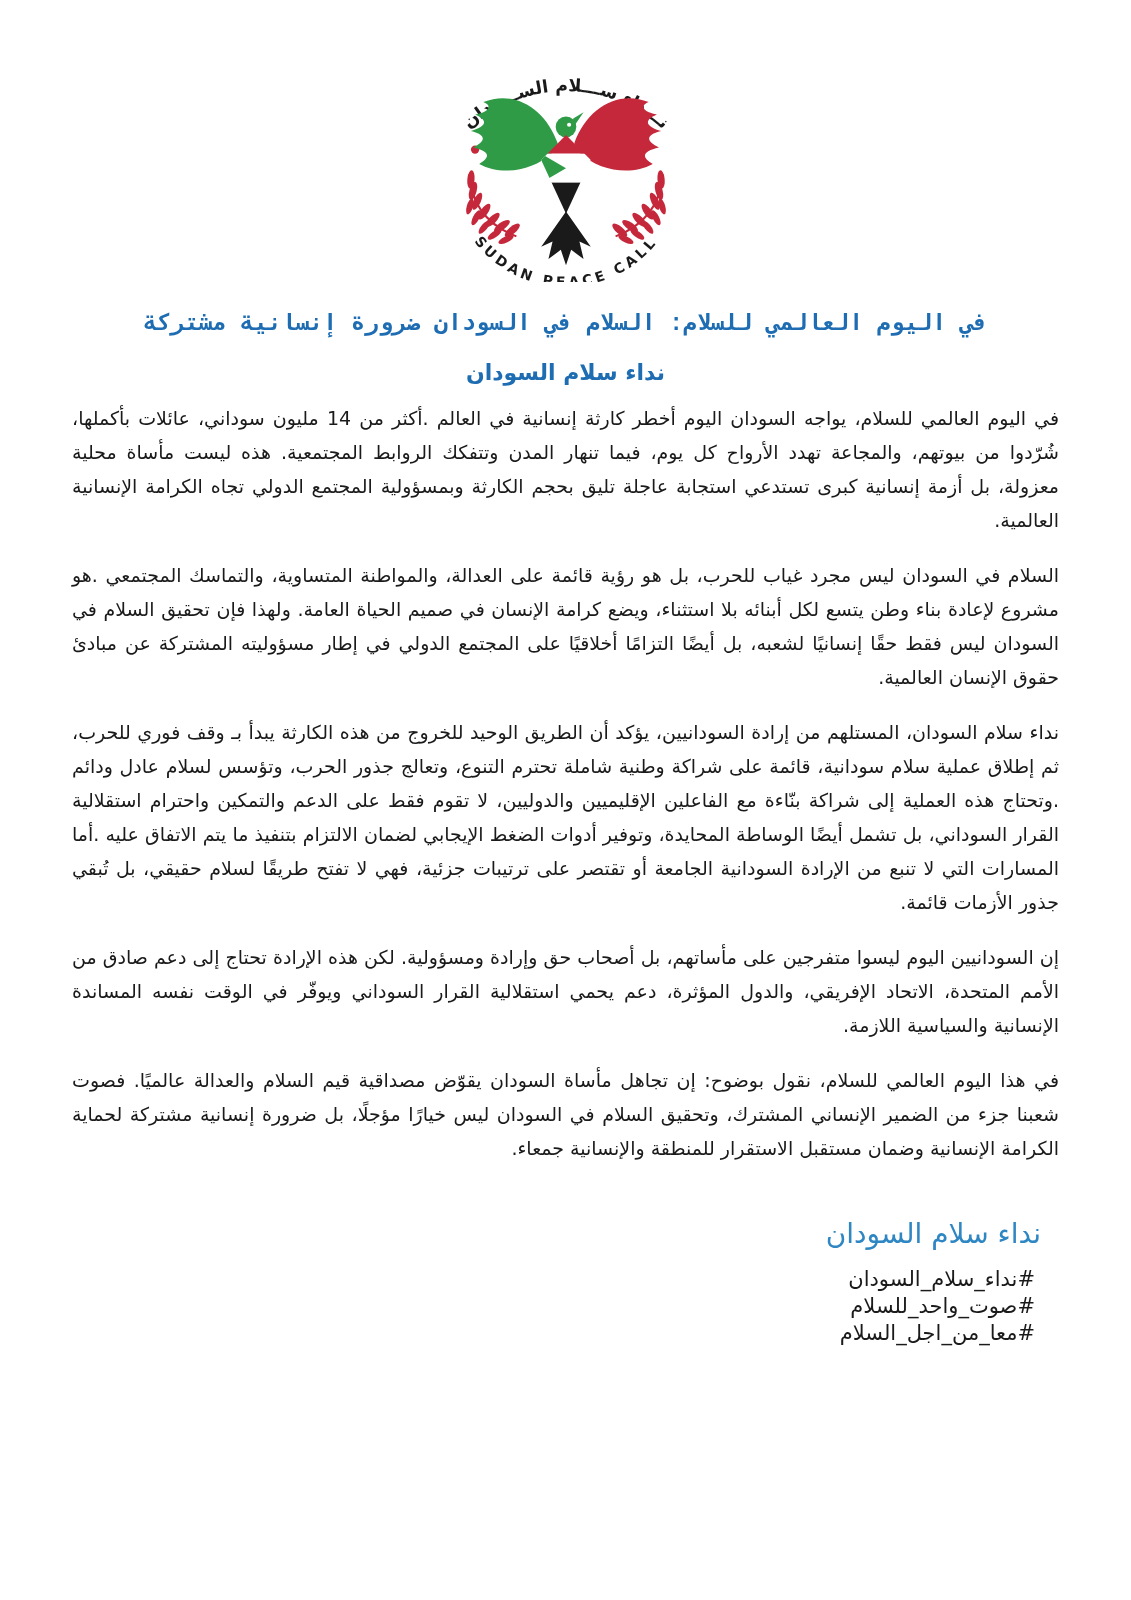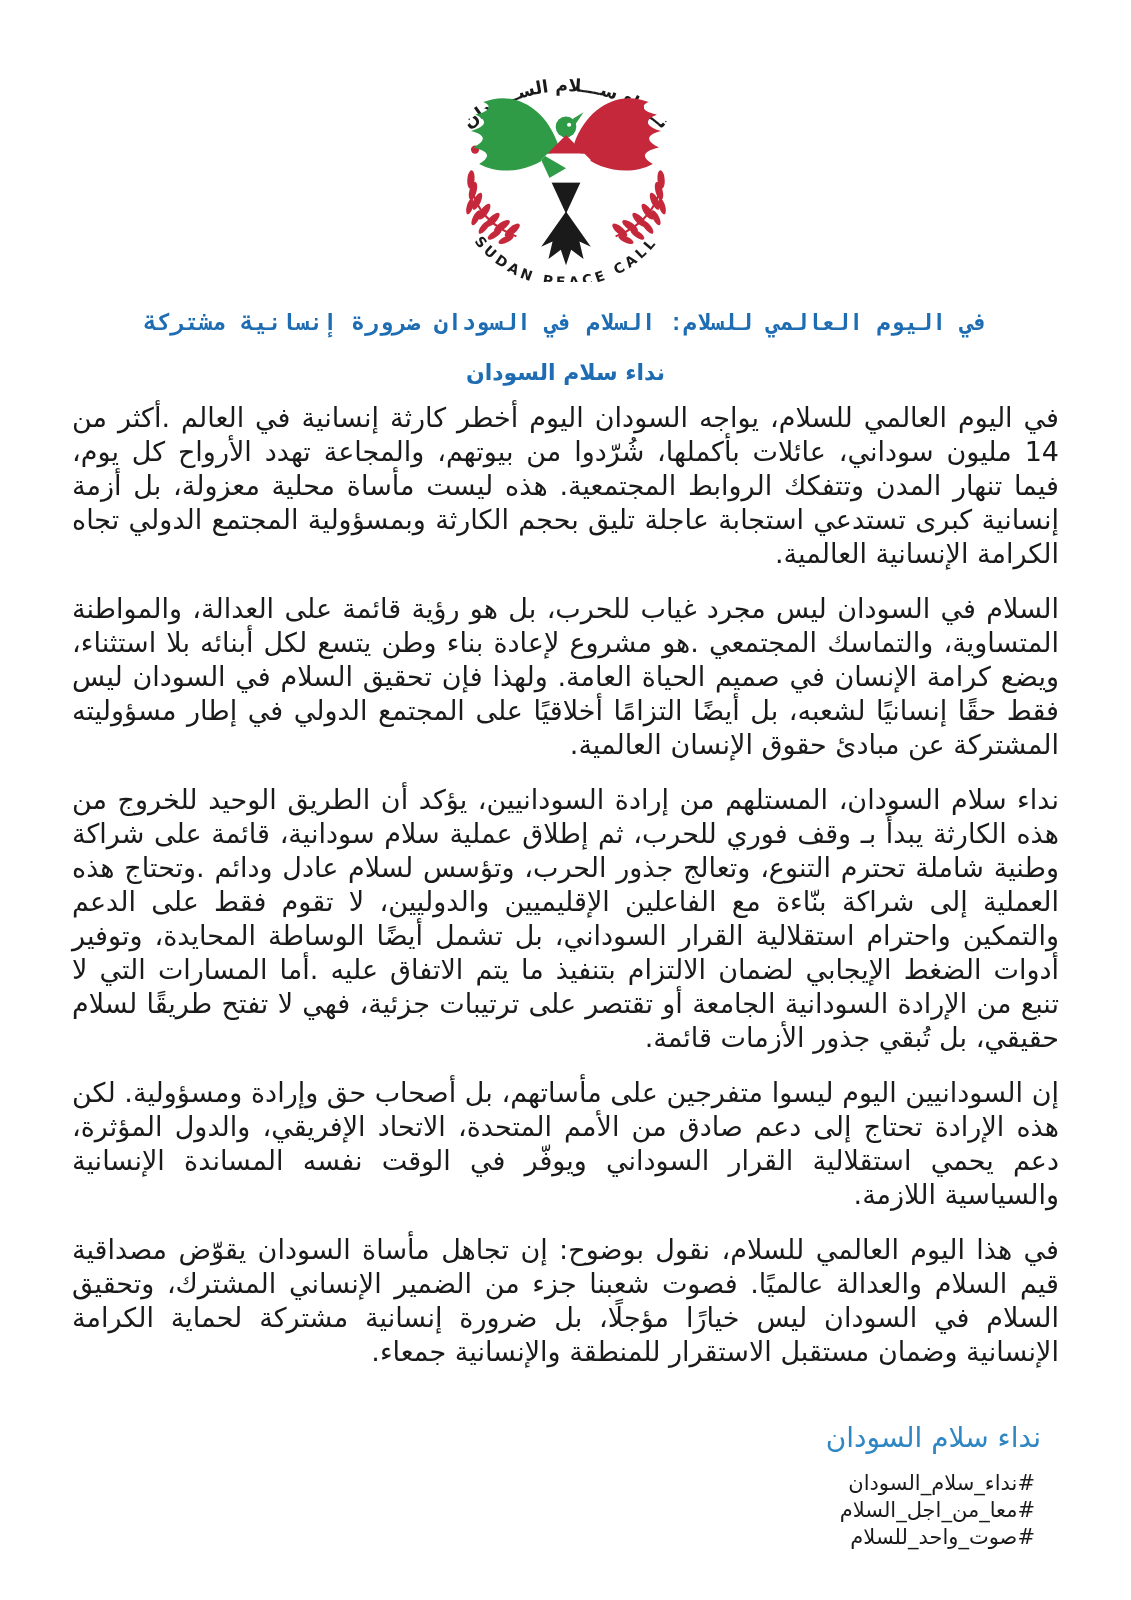--- a/index.html
+++ b/index.html
@@ -34,21 +34,21 @@
     text-align:center;
     direction:rtl;
     color:var(--title-blue);
     font-size:22px;
     font-weight:bold;
   }
   .body-text{margin-top:16px;}
   .body-text p{
     direction:rtl;
     text-align:justify;
-    font-size:27px;
+    font-size:19px;
     line-height:34px;
     margin-bottom:21px;
     color:var(--ink-black);
   }
   .signature{
     margin-top:52px;
     direction:rtl;
     text-align:right;
     padding-right:18px;
     color:var(--signature-blue);
@@ -139,17 +139,17 @@
     <p>السلام في السودان ليس مجرد غياب للحرب، بل هو رؤية قائمة على العدالة، والمواطنة المتساوية، والتماسك المجتمعي .هو مشروع لإعادة بناء وطن يتسع لكل أبنائه بلا استثناء، ويضع كرامة الإنسان في صميم الحياة العامة. ولهذا فإن تحقيق السلام في السودان ليس فقط حقًا إنسانيًا لشعبه، بل أيضًا التزامًا أخلاقيًا على المجتمع الدولي في إطار مسؤوليته المشتركة عن مبادئ حقوق الإنسان العالمية.</p>
     <p>نداء سلام السودان، المستلهم من إرادة السودانيين، يؤكد أن الطريق الوحيد للخروج من هذه الكارثة يبدأ بـ وقف فوري للحرب، ثم إطلاق عملية سلام سودانية، قائمة على شراكة وطنية شاملة تحترم التنوع، وتعالج جذور الحرب، وتؤسس لسلام عادل ودائم .وتحتاج هذه العملية إلى شراكة بنّاءة مع الفاعلين الإقليميين والدوليين، لا تقوم فقط على الدعم والتمكين واحترام استقلالية القرار السوداني، بل تشمل أيضًا الوساطة المحايدة، وتوفير أدوات الضغط الإيجابي لضمان الالتزام بتنفيذ ما يتم الاتفاق عليه .أما المسارات التي لا تنبع من الإرادة السودانية الجامعة أو تقتصر على ترتيبات جزئية، فهي لا تفتح طريقًا لسلام حقيقي، بل تُبقي جذور الأزمات قائمة.</p>
     <p>إن السودانيين اليوم ليسوا متفرجين على مأساتهم، بل أصحاب حق وإرادة ومسؤولية. لكن هذه الإرادة تحتاج إلى دعم صادق من الأمم المتحدة، الاتحاد الإفريقي، والدول المؤثرة، دعم يحمي استقلالية القرار السوداني ويوفّر في الوقت نفسه المساندة الإنسانية والسياسية اللازمة.</p>
     <p>في هذا اليوم العالمي للسلام، نقول بوضوح: إن تجاهل مأساة السودان يقوّض مصداقية قيم السلام والعدالة عالميًا. فصوت شعبنا جزء من الضمير الإنساني المشترك، وتحقيق السلام في السودان ليس خيارًا مؤجلًا، بل ضرورة إنسانية مشتركة لحماية الكرامة الإنسانية وضمان مستقبل الاستقرار للمنطقة والإنسانية جمعاء.</p>
   </div>
 
   <div class="signature">نداء سلام السودان</div>
 
   <div class="hashtags">
     <span class="hashtag-item">#نداء_سلام_السودان</span>
+    <span class="hashtag-item">#صوت_واحد_للسلام</span>
     <span class="hashtag-item">#معا_من_اجل_السلام</span>
-    <span class="hashtag-item">#صوت_واحد_للسلام</span>
   </div>
 
 </div>
 
 </body></html>

